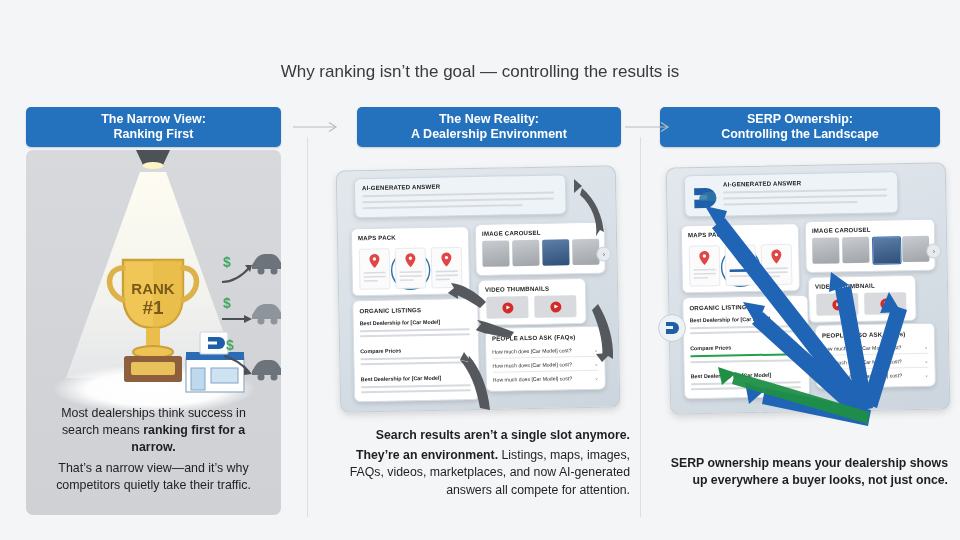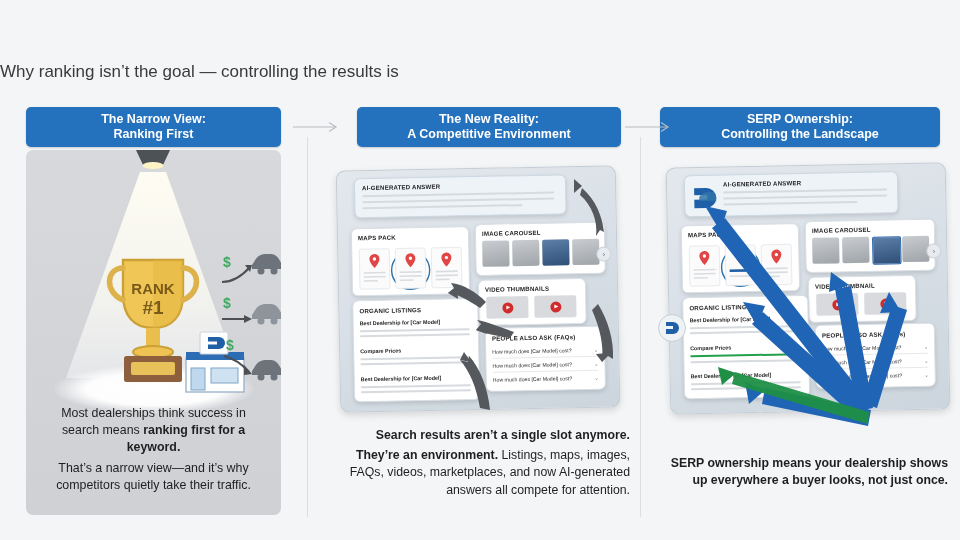--- a/index.html
+++ b/index.html
@@ -11,21 +11,21 @@
     position:relative;
   }
   #stage{position:absolute;inset:0;width:960px;height:540px;}
 
   
   .title{
     position:absolute;left:0;top:24px;width:960px;text-align:center;
     font-size:29px;font-weight:bold;color:#1c6bb0;letter-spacing:.1px;
   }
   .subtitle{
-    position:absolute;left:0;top:62px;width:960px;text-align:left;
+    position:absolute;left:0;top:62px;width:960px;text-align:center;
     font-size:17px;color:#3a3a3a;font-weight:400;
   }
 
   
   .colhead{
     position:absolute;height:40px;border-radius:5px;background:#2471bd;
     color:#fff;display:flex;flex-direction:column;align-items:center;
     justify-content:center;line-height:1.18;font-size:12.5px;font-weight:bold;
     box-shadow:0 1px 2px rgba(0,0,0,.18);
   }
@@ -143,21 +143,21 @@
 <div id="stage">
 
   <div class="subtitle">Why ranking isn’t the goal — controlling the results is</div>
 
   <div class="colhead" id="head1">
     <span>The Narrow View:</span>
     <span>Ranking First</span>
   </div>
   <div class="colhead" id="head2">
     <span>The New Reality:</span>
-    <span>A Competitive Environment</span>
+    <span>A Dealership Environment</span>
   </div>
   <div class="colhead" id="head3">
     <span>SERP Ownership:</span>
     <span>Controlling the Landscape</span>
   </div>
 
   <svg class="harrow" id="harrow1" viewBox="0 0 54 14">
     <path d="M2 7 H44" stroke="#b8bcc1" stroke-width="1.2" fill="none"></path>
     <path d="M38 2.5 L45 7 L38 11.5" stroke="#b8bcc1" stroke-width="1.2" fill="none"></path>
   </svg>
@@ -232,21 +232,21 @@
       <path d="M2 73 H28" stroke="#4c4f53" stroke-width="2" fill="none"></path>
       <path d="M24 69 L32 73 L24 77" fill="#4c4f53"></path>
       <path d="M4 110 C12 112 22 118 29 126" stroke="#4c4f53" stroke-width="2" fill="none"></path>
       <path d="M24 119 L32 128 L24 129" fill="#4c4f53"></path>
       <text x="3" y="21" font-family="Liberation Sans, sans-serif" font-size="14" font-weight="bold" fill="#3fa85f">$</text>
       <text x="3" y="62" font-family="Liberation Sans, sans-serif" font-size="14" font-weight="bold" fill="#3fa85f">$</text>
       <text x="6" y="104" font-family="Liberation Sans, sans-serif" font-size="14" font-weight="bold" fill="#3fa85f">$</text>
     </svg>
 
     <div class="text1">
-      <div><span>Most dealerships think success in search means </span><b>ranking first for a keyword.</b></div>
+      <div><span>Most dealerships think success in search means </span><b>ranking first for a narrow.</b></div>
       <div class="p2">That’s a narrow view—and it’s why competitors quietly take their traffic.</div>
     </div>
   </div>
 
   <div class="serpwrap" id="serp2">
     <div class="serpboard"></div>
 
     <div class="panel" style="left:18px;top:8px;width:210px;height:38px;background:#eef3f8;border-color:#ccd8e2;">
       <div class="plabel" style="position:absolute;left:7px;top:5px;">AI-GENERATED ANSWER</div>
       <div class="line" style="position:absolute;left:7px;top:16px;width:192px;height:2px;"></div>

